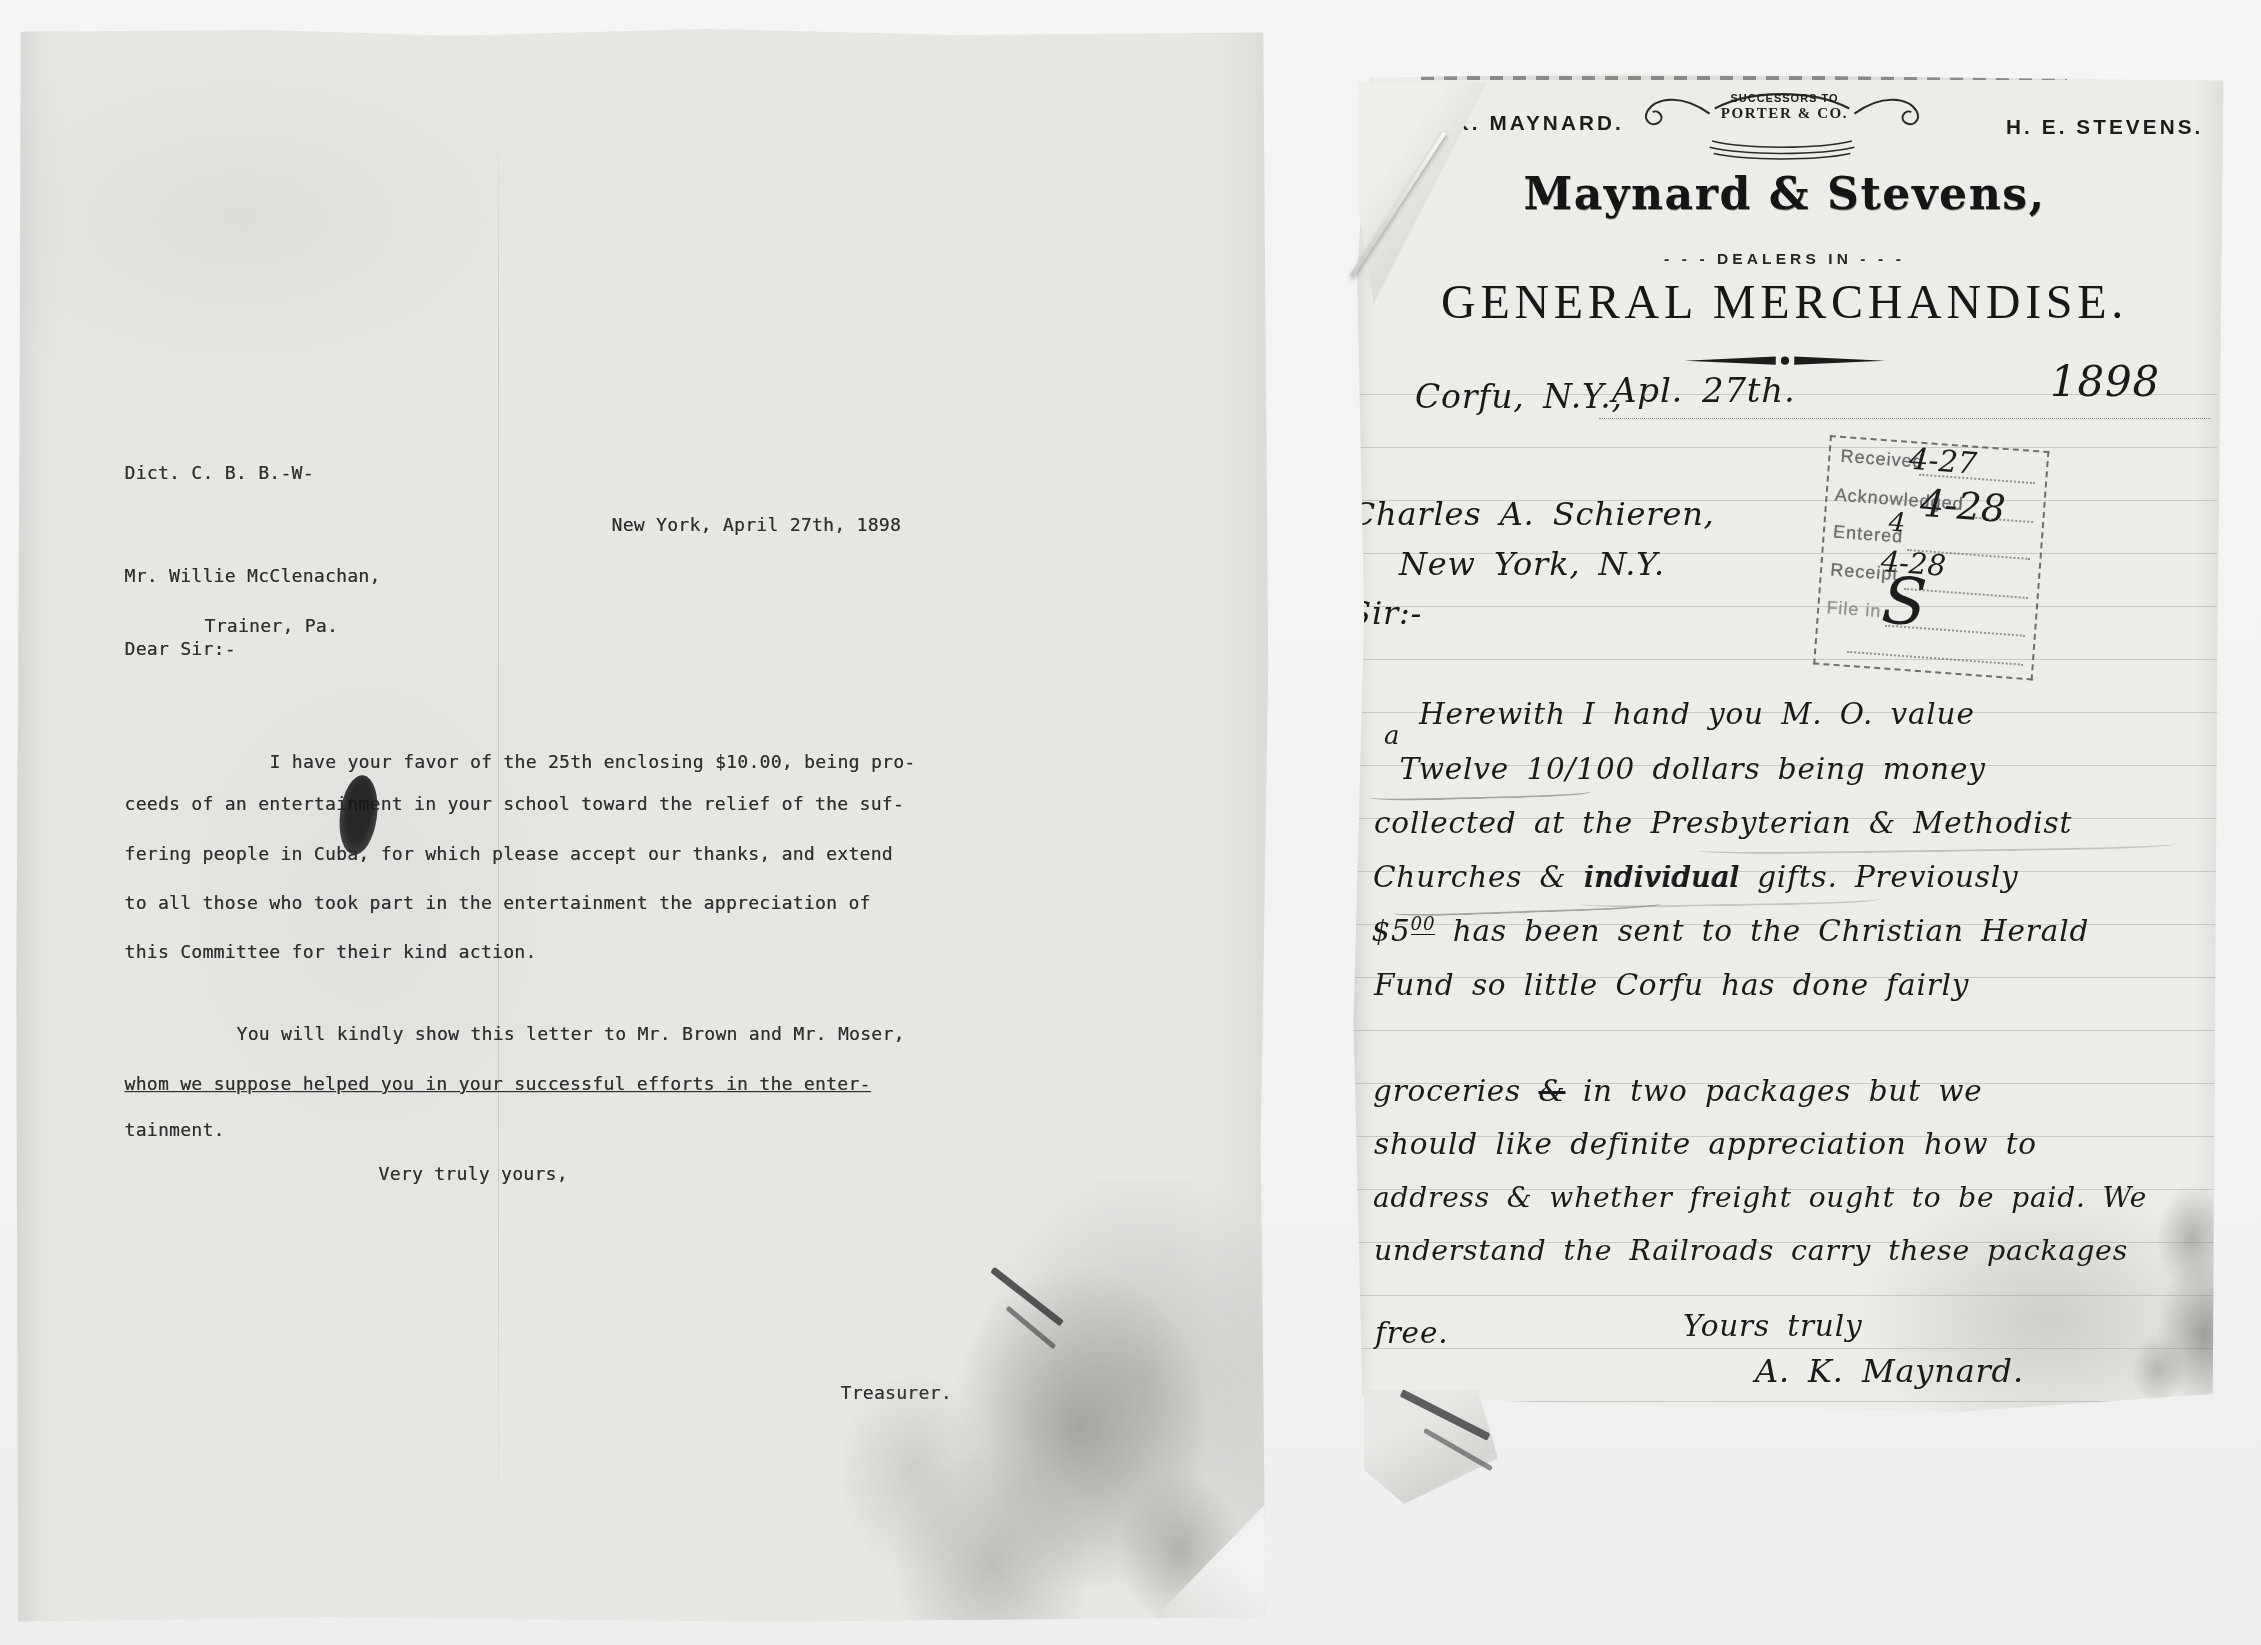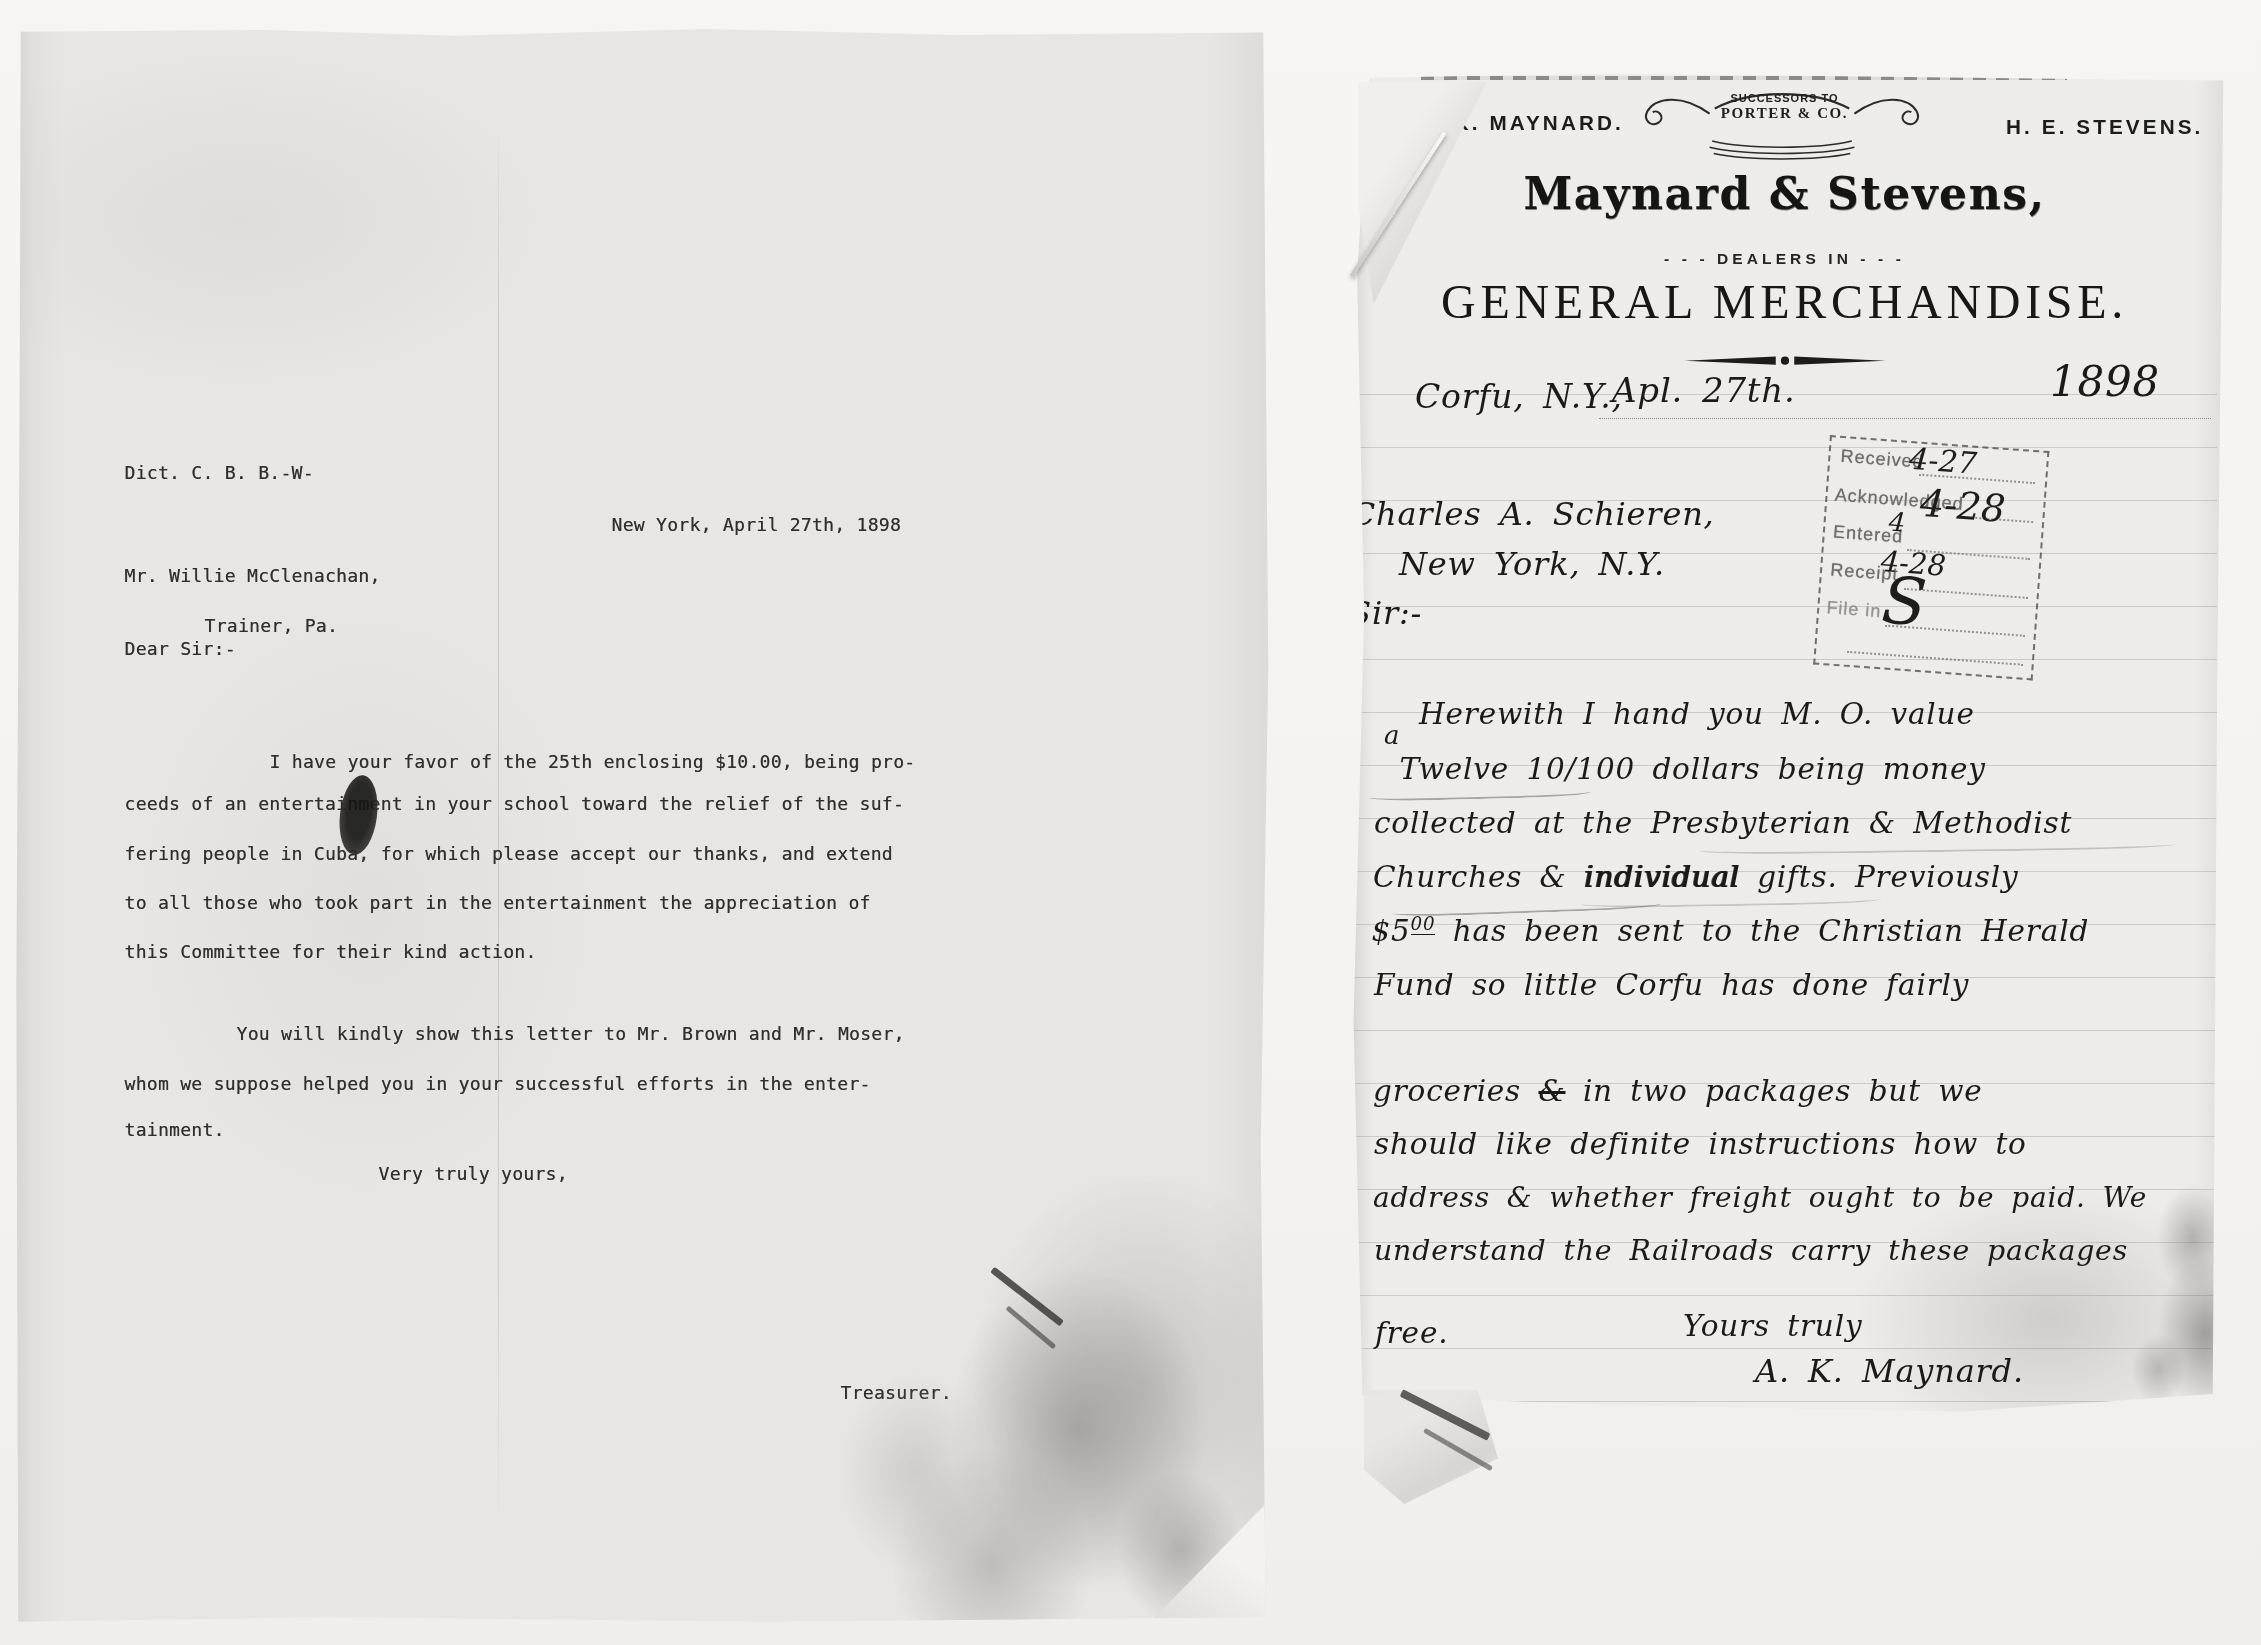--- a/index.html
+++ b/index.html
@@ -87,21 +87,21 @@
     <div class="typew" style="left:190px;top:588px;">Trainer, Pa.</div>
     <div class="typew" style="left:110px;top:611px;">Dear Sir:-</div>
 
     <div class="typew" style="left:232px;top:724px;margin-left:23px;">I have your favor of the 25th enclosing $10.00, being pro-</div>
     <div class="typew" style="left:110px;top:766px;">ceeds of an entertainment in your school toward the relief of the suf-</div>
     <div class="typew" style="left:110px;top:816px;">fering people in Cuba, for which please accept our thanks, and extend</div>
     <div class="typew" style="left:110px;top:865px;">to all those who took part in the entertainment the appreciation of</div>
     <div class="typew" style="left:110px;top:914px;">this Committee for their kind action.</div>
 
     <div class="typew" style="left:222px;top:996px;">You will kindly show this letter to Mr. Brown and Mr. Moser,</div>
-    <div class="typew" style="left:110px;top:1046px;">whom we suppose helped you in your successful efforts in the enter-</div>
+    <div class="typew" style="left:110px;top:1046px;text-decoration:underline;">whom we suppose helped you in your successful efforts in the enter-</div>
     <div class="typew" style="left:110px;top:1092px;">tainment.</div>
 
     <div class="typew" style="left:364px;top:1136px;">Very truly yours,</div>
     <div class="typew" style="left:826px;top:1355px;">Treasurer.</div>
 
     <div class="abs blot" style="left:325px;top:748px;width:37px;height:80px;transform:rotate(7deg);opacity:.9;"></div>
 
     <div class="abs stain" style="left:749px;top:1153px;width:507px;height:450px;"></div>
 
     <div class="abs stroke" style="left:968px;top:1266px;width:88px;height:7.2px;transform:rotate(38deg);opacity:.85;"></div>
@@ -174,21 +174,21 @@
     <div class="hand" style="left:28.4px;top:681px;margin-left:28px;">Twelve 10/100 dollars being money</div>
     <div class="pencil" style="left:26px;top:719px;width:222px;transform:rotate(-1.5deg);"></div>
     <div class="hand" style="left:31px;top:735px;">collected at the Presbyterian &amp; Methodist</div>
     <div class="pencil" style="left:357px;top:772px;width:476px;opacity:.6;transform:rotate(-0.8deg);"></div>
     <div class="hand" style="left:30px;top:789px;"><span>Churches &amp; </span><span class="overwritten">individual</span><span> gifts. Previously</span></div>
     <div class="pencil" style="left:238px;top:826px;width:300px;opacity:.55;transform:rotate(-1deg);"></div>
     <div class="hand" style="left:28.4px;top:842px;"><span>$5</span><span class="sup">00</span><span> has been sent to the Christian Herald</span></div>
     <div class="pencil" style="left:49px;top:833px;width:269px;transform:rotate(-2deg);"></div>
     <div class="hand" style="left:31px;top:897px;">Fund so little Corfu has done fairly</div>
     <div class="hand" style="left:30px;top:1003px;"><span>groceries </span><span class="struck">&amp;</span><span> in two packages but we</span></div>
-    <div class="hand" style="left:31px;top:1056px;">should like definite instructions how to</div>
+    <div class="hand" style="left:31px;top:1056px;">should like definite appreciation how to</div>
     <div class="hand" style="left:30px;top:1110px;font-size:28px;">address &amp; whether freight ought to be paid. We</div>
     <div class="hand" style="left:31px;top:1163px;font-size:28.4px;">understand the Railroads carry these packages</div>
     <div class="hand" style="left:32px;top:1245px;">free.</div>
     <div class="hand" style="left:340px;top:1238px;">Yours truly</div>
     <div class="hand" style="left:412px;top:1281px;font-size:32px;">A. K. Maynard.</div>
 
     <div class="abs" style="left:770px;top:1096px;width:114px;height:238px;background:
       radial-gradient(ellipse 47px 72px at 70% 30%, rgba(120,118,115,.5), transparent 75%),
       radial-gradient(ellipse 62px 103px at 80% 70%, rgba(105,103,100,.55), transparent 75%),
       radial-gradient(ellipse 36px 47px at 40% 85%, rgba(130,128,125,.45), transparent 75%);

